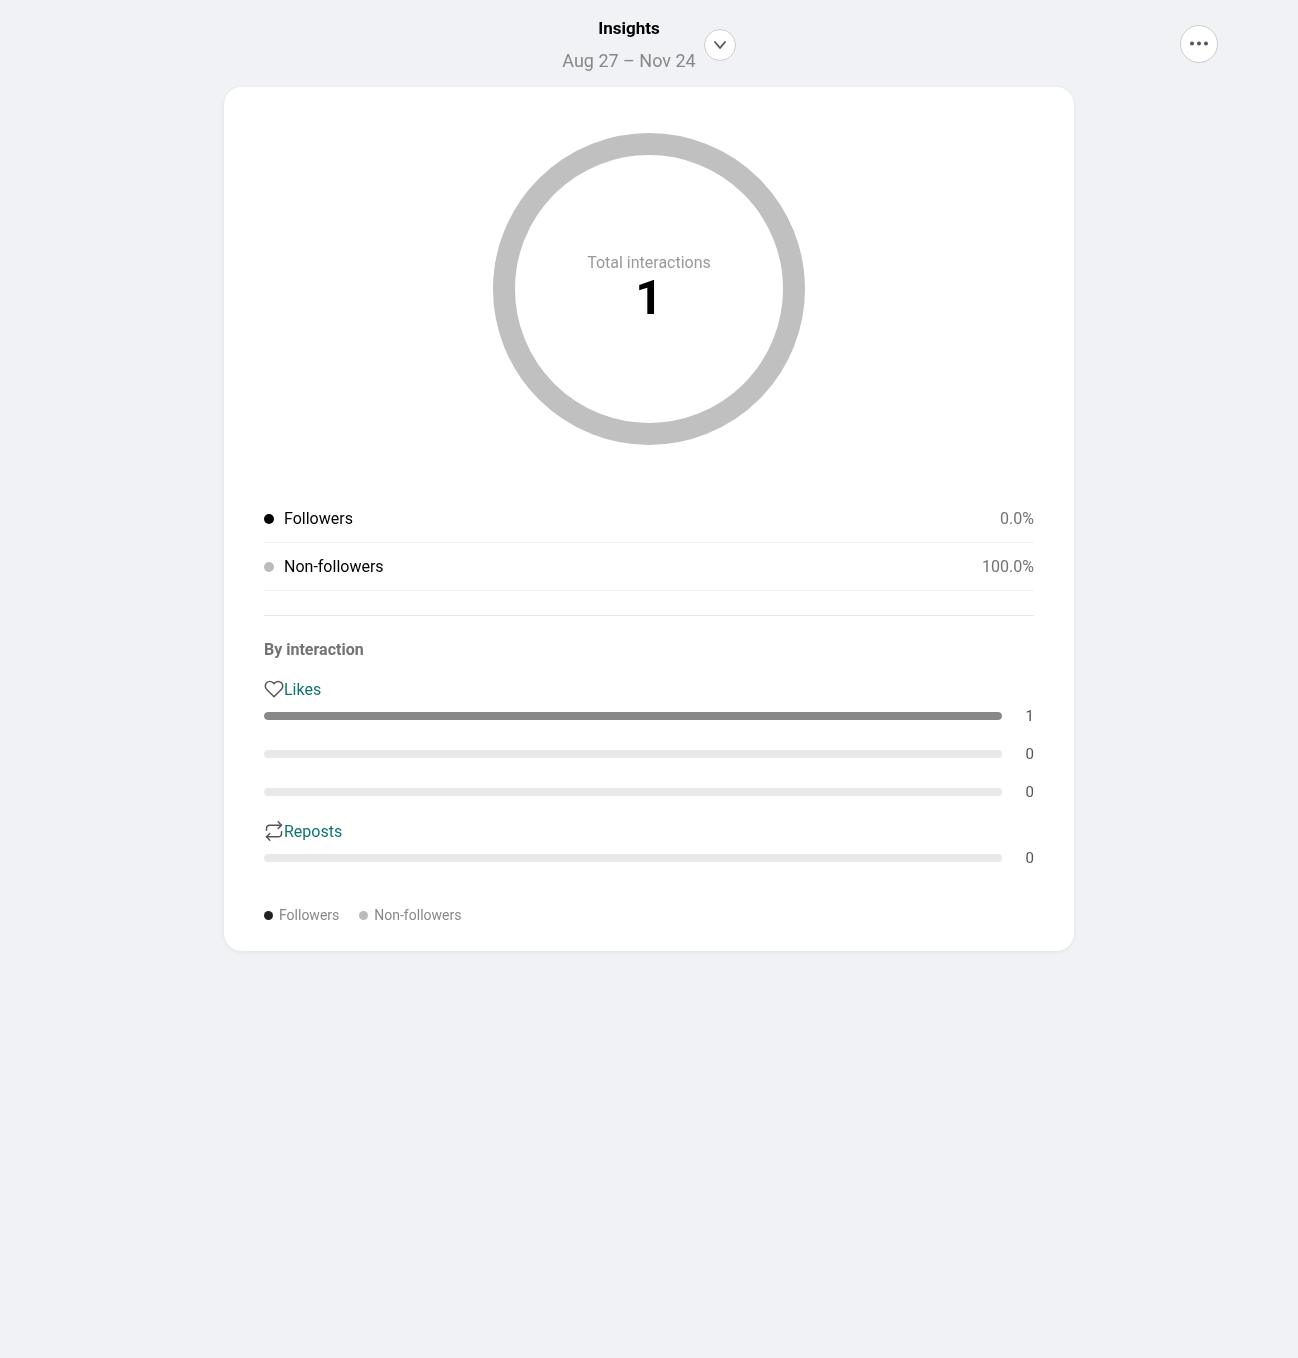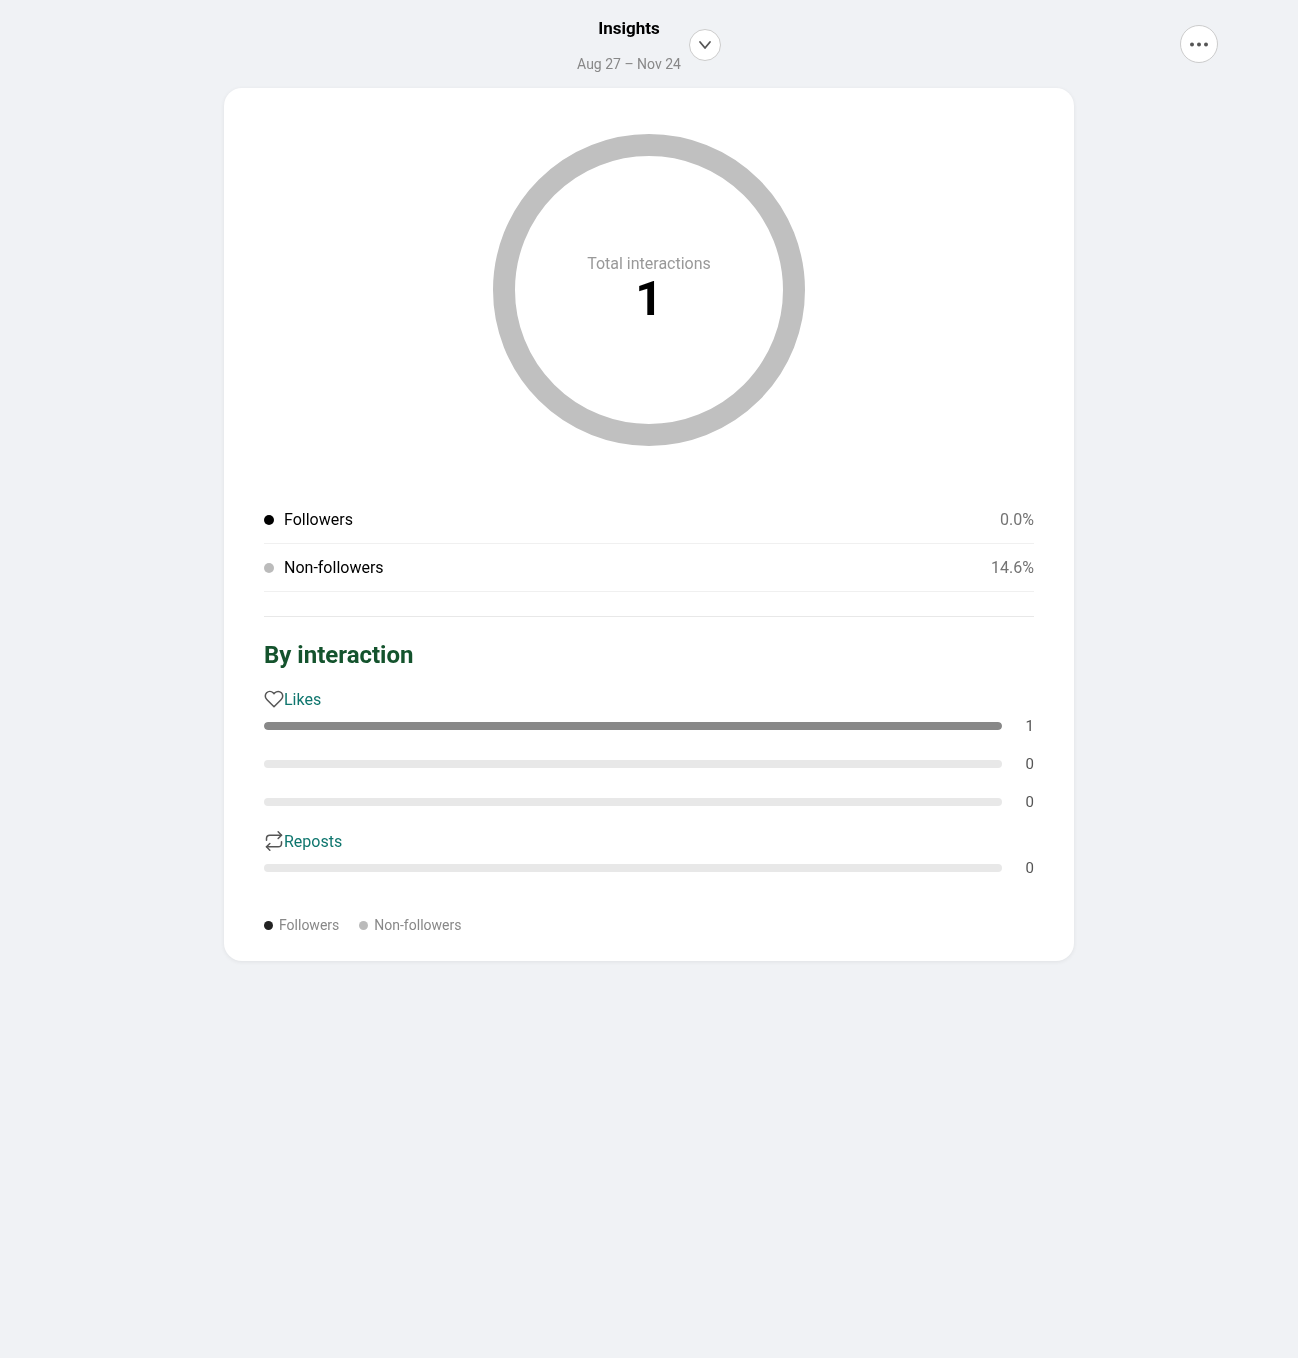--- a/index.html
+++ b/index.html
@@ -33,23 +33,23 @@
       align-items: center;
     }
 
     .header-title {
       font-size: 17px;
       font-weight: 700;
       color: #000;
     }
 
     .header-subtitle {
-      font-size: 14px;
+      font-size: 18px;
       color: #888;
-      margin-top: 18px;
+      margin-top: 12px;
     }
 
     .header-dropdown-btn {
       width: 32px;
       height: 32px;
       border-radius: 50%;
       border: 1.5px solid #ccc;
       background: #fff;
       display: flex;
       align-items: center;
@@ -173,23 +173,23 @@
       color: #737373;
     }
 
     .divider {
       border: none;
       border-top: 1px solid #e8e8e8;
       margin: 24px 0;
     }
 
     .section-title {
-      font-size: 24px;
+      font-size: 16px;
       font-weight: 700;
-      color: #14532d;
+      color: #737373;
       margin-bottom: 20px;
     }
 
     .interaction-row {
       margin-bottom: 20px;
     }
 
     .interaction-header {
       display: flex;
       align-items: center;
@@ -320,21 +320,21 @@
       <span>Followers</span>
     </div>
     <span class="legend-value">0.0%</span>
   </div>
 
   <div class="legend-row">
     <div class="legend-left">
       <span class="legend-dot gray"></span>
       <span>Non-followers</span>
     </div>
-    <span class="legend-value">14.6%</span>
+    <span class="legend-value">100.0%</span>
   </div>
 
   <hr class="divider">
 
   <div class="section-title">By interaction</div>
 
   <div class="interaction-row">
     <div class="interaction-header">
       <span class="interaction-icon">
         <svg width="20" height="20" viewBox="0 0 24 24" fill="none" stroke="#555" stroke-width="1.8" stroke-linecap="round" stroke-linejoin="round">

